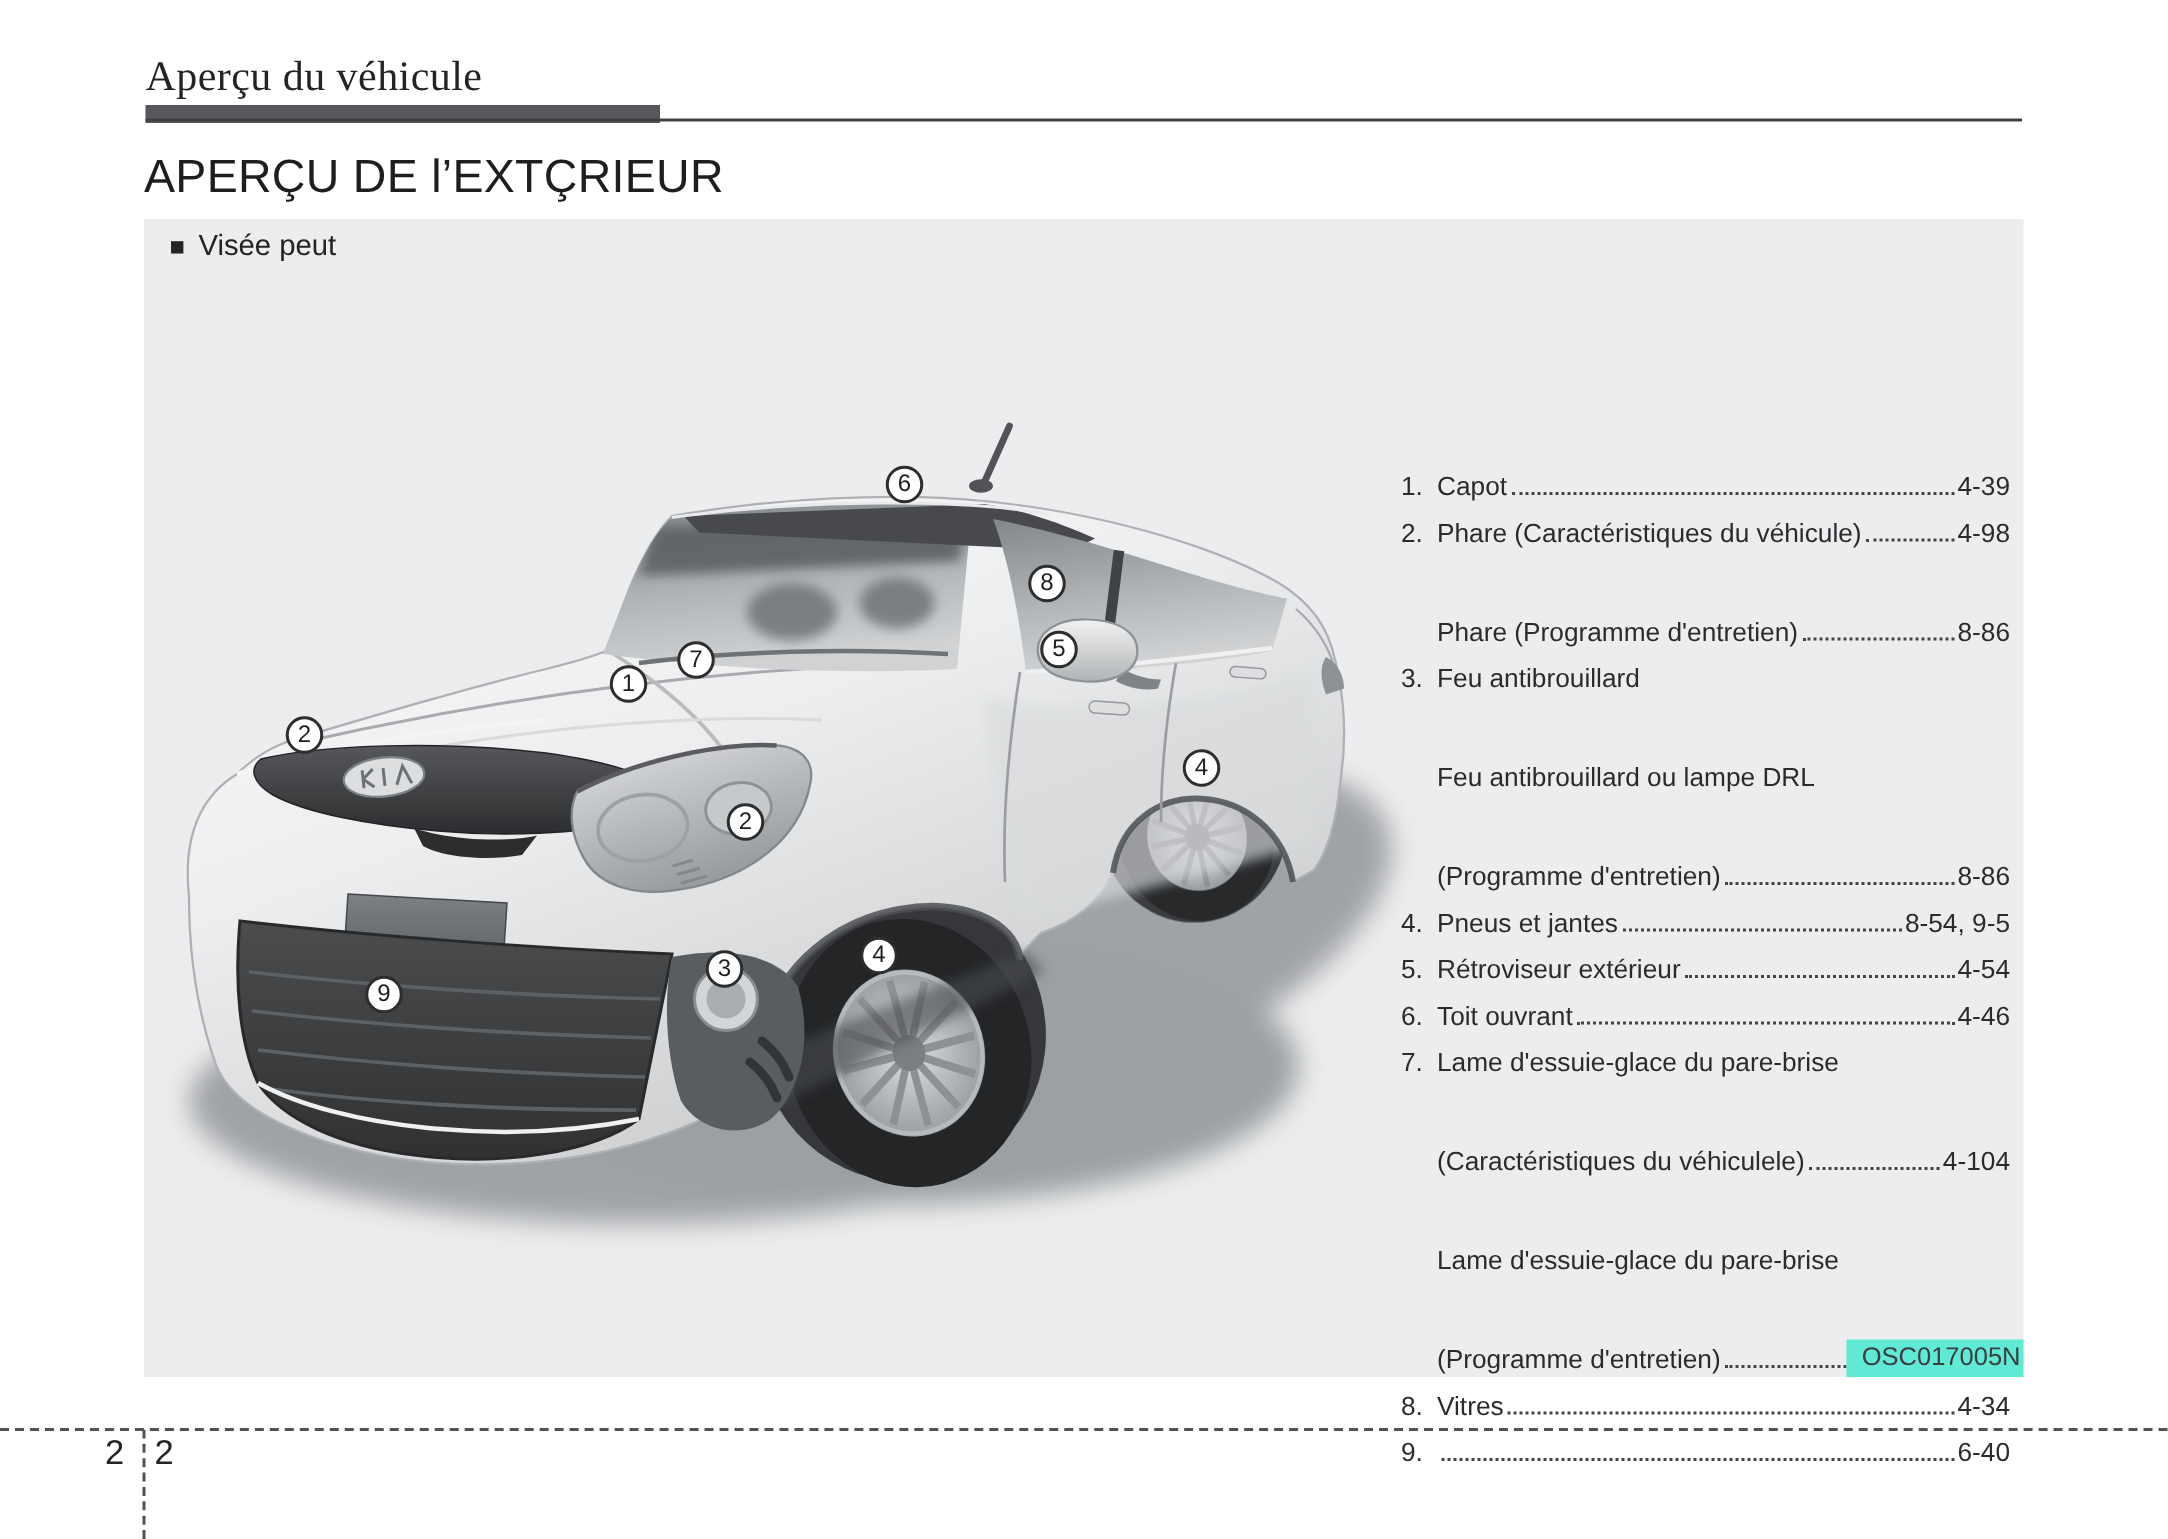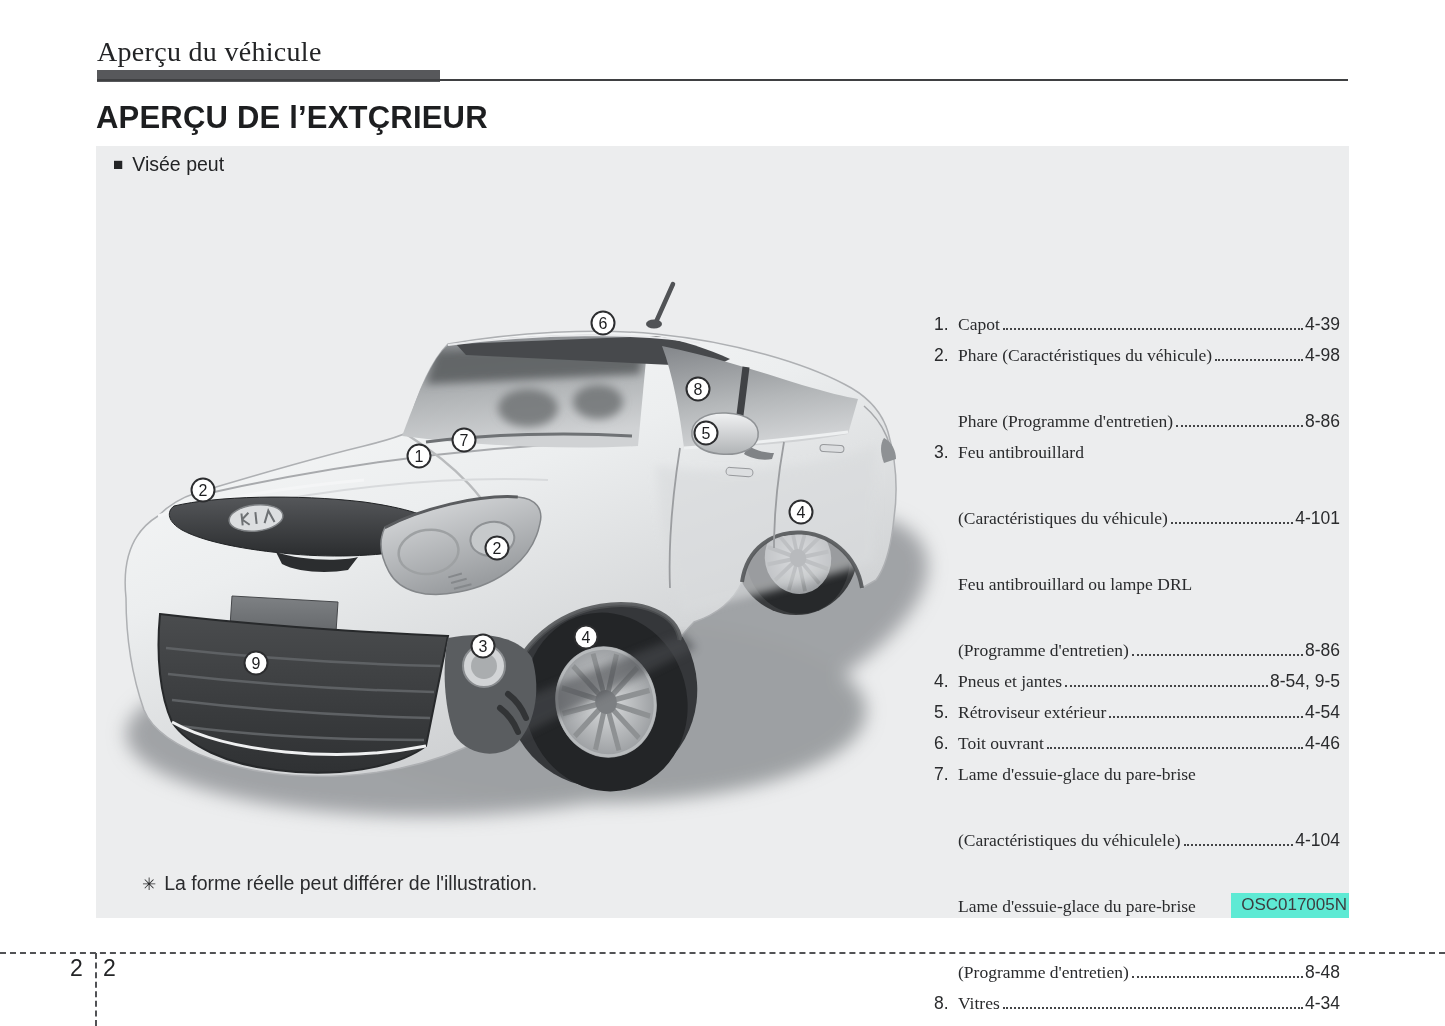--- a/index.html
+++ b/index.html
@@ -5,21 +5,21 @@
   * { margin:0; padding:0; box-sizing:border-box; }
   html,body { width:1445px; height:1026px; background:#ffffff; overflow:hidden;
               font-family:"Liberation Sans", sans-serif; color:#232426; }
   .page { position:relative; width:1390px; height:1026px;border-radius:31px; }
 
   
   .chapter-title { position:absolute; left:97px; top:36px; font-family:"Liberation Serif", serif;
                    font-size:28px; color:#232426; letter-spacing:.3px; }
   .header-bar  { position:absolute; left:97px; top:70px; width:343px; height:12px; background:#57585b; }
   .header-rule { position:absolute; left:97px; top:79px; width:1251px; height:2px; background:#3f4042; }
-  .section-title { position:absolute; left:96px; top:100px; font-size:31px; font-weight:700;
+  .section-title { position:absolute; left:96px; top:100px; font-size:31px; font-weight:400;
                    letter-spacing:.2px; color:#1d1e20;text-align:center; }
 
   
   .figure-box { position:absolute; left:96px; top:146px; width:1253px; height:772px; background:#ecedee; }
   .view-label { position:absolute; left:17px; top:7px; font-size:19.5px; color:#232426;
                 display:flex; align-items:center; gap:9px; }
   .view-label .sq { font-size:17px; line-height:1; color:#232426; }
 
   .car-svg { position:absolute; left:0; top:0; width:1253px; height:772px; }
 
@@ -28,21 +28,21 @@
              background:#ffffff; border:2px solid #2c2d2f; transform:translate(-50%,-50%);
              display:flex; align-items:center; justify-content:center;
              font-size:16px; color:#1d1e20; z-index:5; }
 
   
   .parts-list { position:absolute; left:838px; top:168px; width:406px; font-size:17.5px; color:#2a2b2d; }
   .pl-line { display:flex; align-items:baseline; height:26px; white-space:nowrap;margin-top:40px; }
   .pl-line.group { margin-top:5px; }
   .pl-line:first-child { margin-top:0; }
   .pl-num  { flex:0 0 24px; }
-  .pl-text { flex:0 0 auto;font-family:Liberation Serif, serif; }
+  .pl-text { flex:0 0 auto; }
   .pl-leader { flex:1 1 auto; border-bottom:2.6px dotted #434446; margin:0 2px 4px 3px; min-width:6px; }
   .pl-page { flex:0 0 auto; }
 
   
   .fig-footnote { position:absolute; left:46px; top:726px; font-size:19.5px; color:#2a2b2d; }
   .fig-footnote .mark { margin-right:8px; font-size:17px; }
   .fig-code { position:absolute; right:0; top:747px; width:118px; height:25px; background:#5eead4;
               font-size:17px; color:#3d3e40; text-align:right; line-height:24px; padding-right:2px; }
 
   
@@ -298,26 +298,20 @@
       <div class="pl-line">
           <span class="pl-num"></span>
           <span class="pl-text">Phare (Programme d'entretien)</span>
           <span class="pl-leader"></span>
           <span class="pl-page">8-86</span>
         </div>
       <div class="pl-line group np">
           <span class="pl-num">3.</span>
           <span class="pl-text">Feu antibrouillard</span>
         </div>
-      <div class="pl-line">
-          <span class="pl-num"></span>
-          <span class="pl-text">(Caractéristiques du véhicule)</span>
-          <span class="pl-leader"></span>
-          <span class="pl-page">4-101</span>
-        </div>
       <div class="pl-line np">
           <span class="pl-num"></span>
           <span class="pl-text">Feu antibrouillard ou lampe DRL</span>
         </div>
       <div class="pl-line">
           <span class="pl-num"></span>
           <span class="pl-text">(Programme d'entretien)</span>
           <span class="pl-leader"></span>
           <span class="pl-page">8-86</span>
         </div>
@@ -365,23 +359,20 @@
           <span class="pl-leader"></span>
           <span class="pl-page">4-34</span>
         </div>
       <div class="pl-line group">
           <span class="pl-num">9.</span>
           <span class="pl-leader"></span>
           <span class="pl-page">6-40</span>
         </div>
     </div>
 
-    <div class="fig-footnote">
-      <span class="mark">✳</span><span>La forme réelle peut différer de l'illustration.</span>
-    </div>
 
     <div class="fig-code">OSC017005N</div>
   </div>
 
   <div class="footer-hline"></div>
   <div class="footer-vline"></div>
   <div class="pageno left">2</div>
   <div class="pageno right">2</div>
 
 </div>

